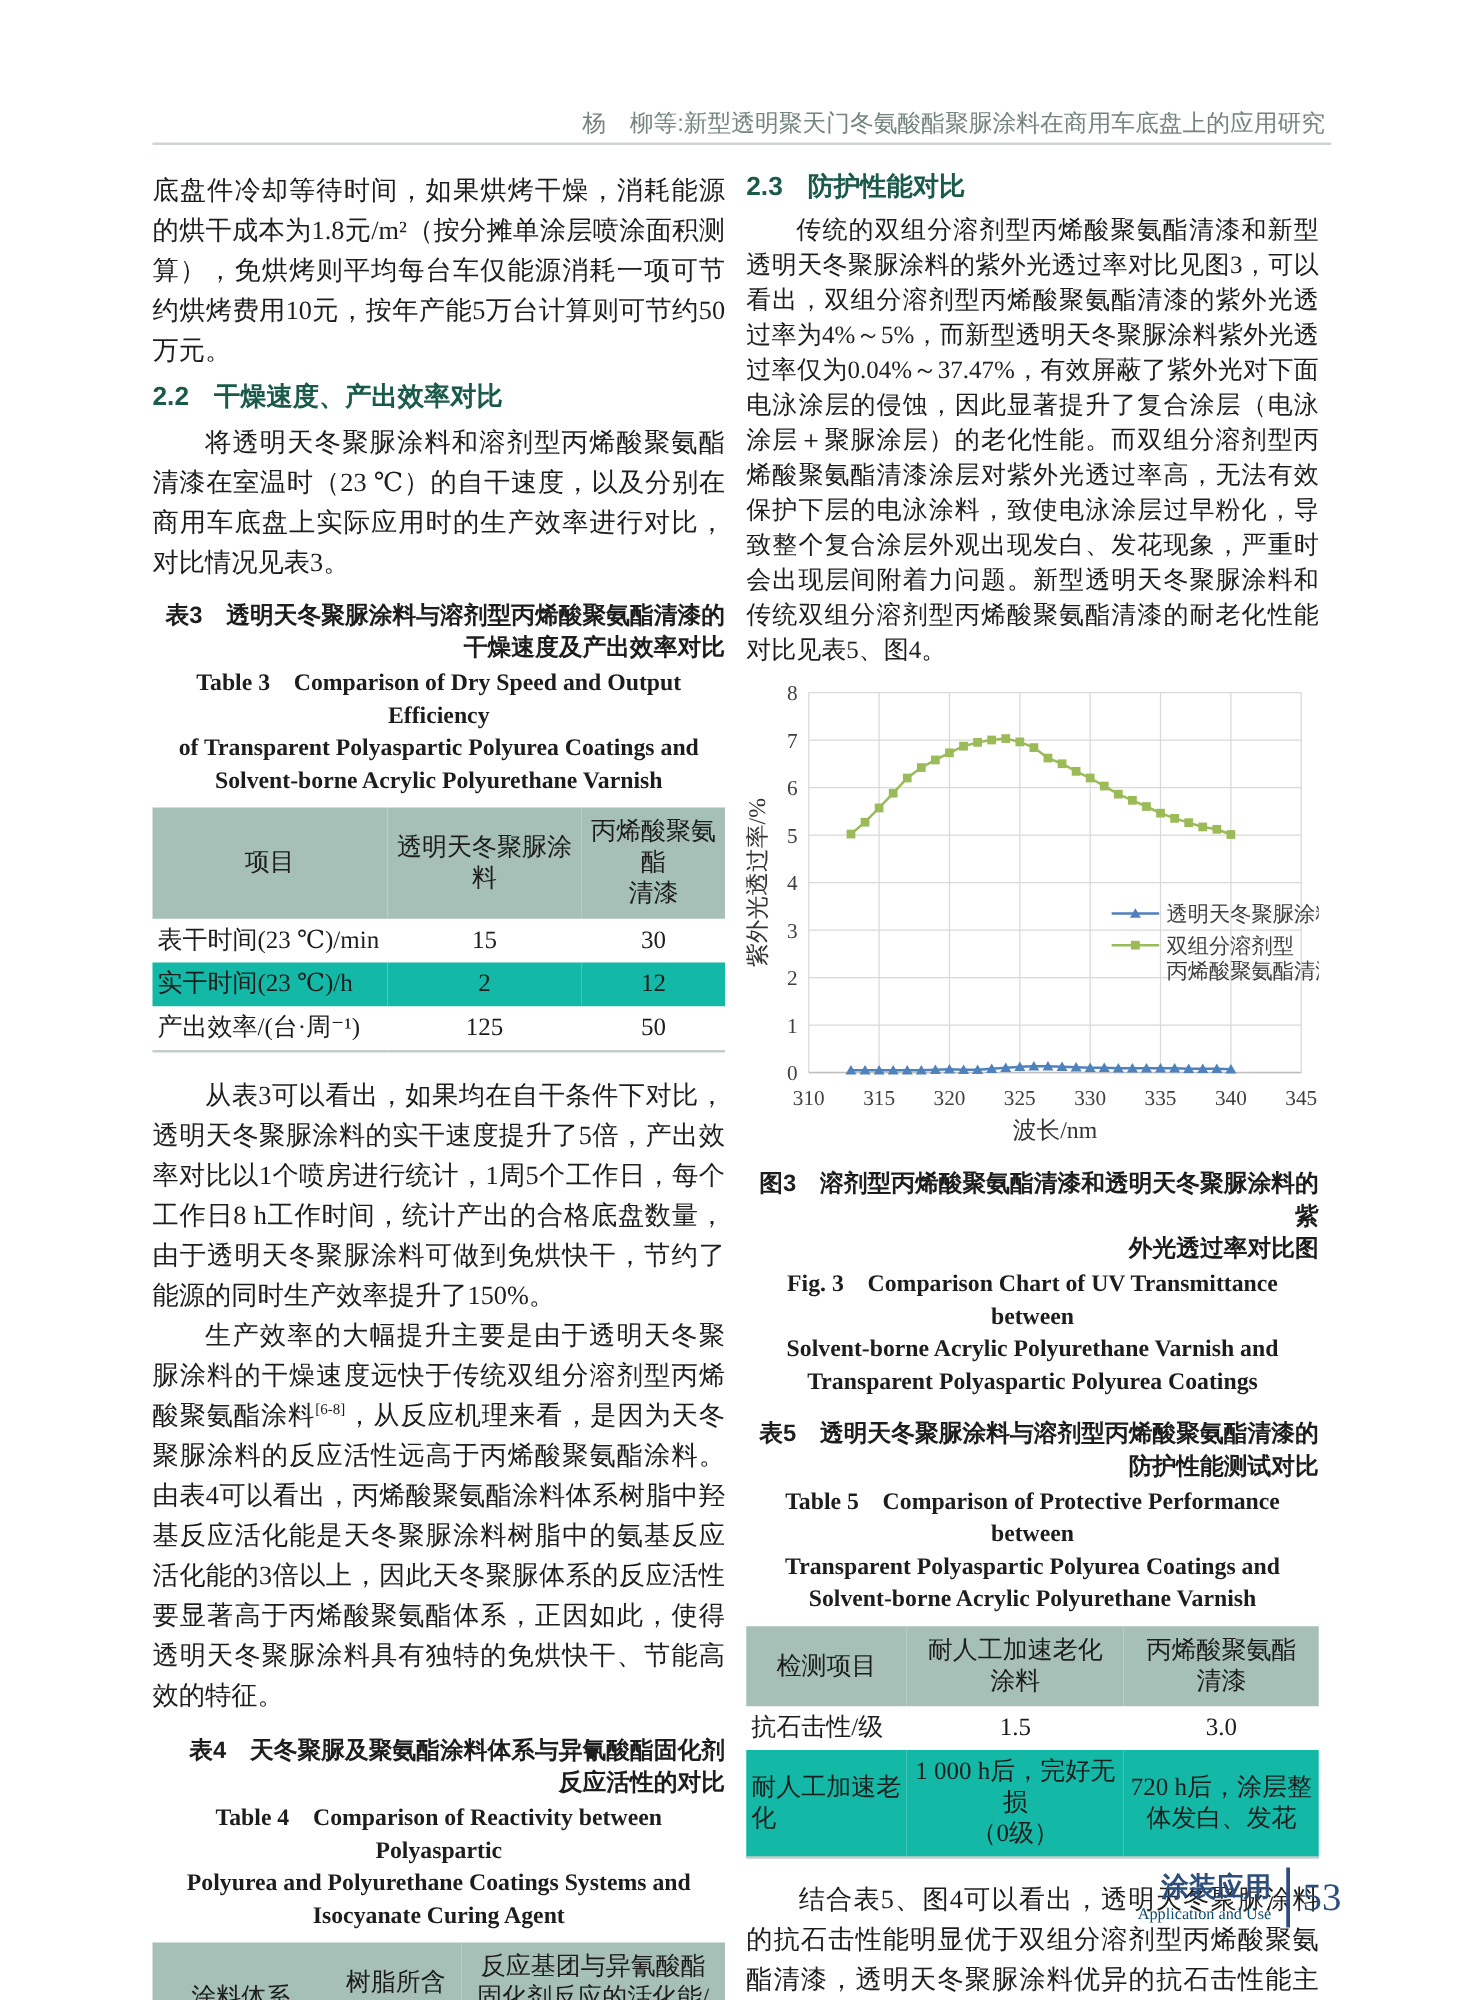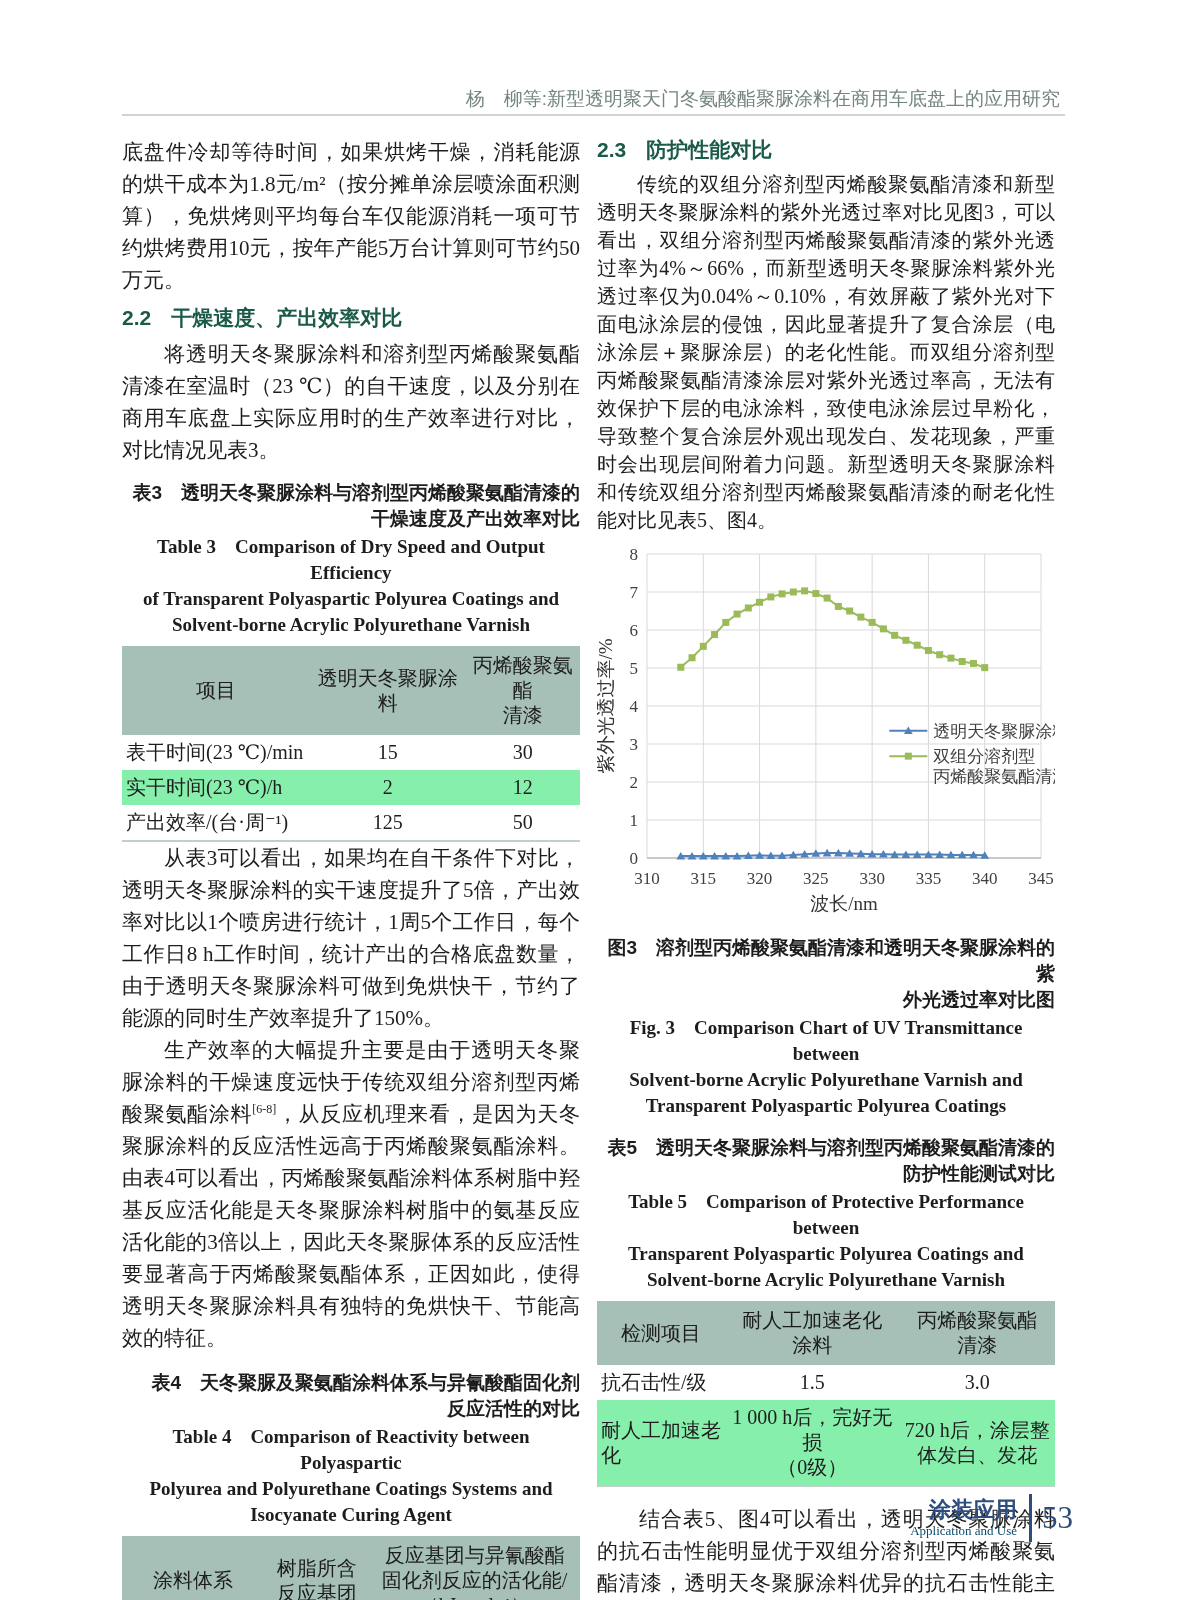--- a/index.html
+++ b/index.html
@@ -19,21 +19,21 @@
         font-size:21px;font-weight:bold;color:#1a5a49;line-height:28px;text-align:left;}
   h3.sec .secnum{margin-right:20px;}
   .cap-zh{margin:14px 0 0 0;font-family:"Liberation Sans","DejaVu Sans",sans-serif;font-weight:bold;
         font-size:19px;line-height:26px;text-align:right;white-space:pre-line;}
   .cap-en{margin:2px 0 0 0;font-weight:bold;font-size:19px;line-height:26px;text-align:center;white-space:pre-line;}
   table.data{width:100%;border-collapse:collapse;margin-top:8px;font-size:20px;line-height:25px;
         border-bottom:2px solid #c2cec9;}
   table.data th{background:#a6c0b7;font-weight:normal;padding:7px 4px;text-align:center;white-space:pre-line;}
   table.data td{padding:5px 4px;text-align:center;white-space:pre-line;}
   table.data td.rowhead{text-align:left;}
-  table.data tr.shade td{background:#86efac;}
+  table.data tr.shade td{background:#14b8a6;}
   .chart{margin-top:6px;}
   .footer{position:absolute;top:1494px;right:114px;display:flex;align-items:center;}
   .f-txt{text-align:right;}
   .f-zh{font-family:"Liberation Sans","DejaVu Sans",sans-serif;font-weight:bold;font-size:22px;
         color:#2d4d7d;line-height:26px;}
   .f-en{font-size:13px;color:#0c4a6e;line-height:16px;}
   .f-bar{width:3px;height:48px;background:#2d4d7d;margin:0 10px 0 12px;}
   .f-num{font-size:31px;color:#2d4d7d;}
 </style>
 </head>
@@ -83,21 +83,21 @@
         <td>12</td>
       </tr>
       <tr>
         <td class="rowhead">产出效率/(台·周⁻¹)</td>
         <td>125</td>
         <td>50</td>
       </tr>
     </tbody>
       </table>
 
-    <p class="body" style="">从表3可以看出，如果均在自干条件下对比，透明天冬聚脲涂料的实干速度提升了5倍，产出效率对比以1个喷房进行统计，1周5个工作日，每个工作日8 h工作时间，统计产出的合格底盘数量，由于透明天冬聚脲涂料可做到免烘快干，节约了能源的同时生产效率提升了150%。</p>
+    <p class="body" style="margin-top:18px">从表3可以看出，如果均在自干条件下对比，透明天冬聚脲涂料的实干速度提升了5倍，产出效率对比以1个喷房进行统计，1周5个工作日，每个工作日8 h工作时间，统计产出的合格底盘数量，由于透明天冬聚脲涂料可做到免烘快干，节约了能源的同时生产效率提升了150%。</p>
 
     <p class="body"><span>生产效率的大幅提升主要是由于透明天冬聚脲涂料的干燥速度远快于传统双组分溶剂型丙烯酸聚氨酯涂料</span><sup class="ref">[6-8]</sup><span>，从反应机理来看，是因为天冬聚脲涂料的反应活性远高于丙烯酸聚氨酯涂料。由表4可以看出，丙烯酸聚氨酯涂料体系树脂中羟基反应活化能是天冬聚脲涂料树脂中的氨基反应活化能的3倍以上，因此天冬聚脲体系的反应活性要显著高于丙烯酸聚氨酯体系，正因如此，使得透明天冬聚脲涂料具有独特的免烘快干、节能高效的特征。</span></p>
 
     <div class="cap-zh" style="margin-top:16px">表4　天冬聚脲及聚氨酯涂料体系与异氰酸酯固化剂
 反应活性的对比</div>
     <div class="cap-en">Table 4　Comparison of Reactivity between Polyaspartic
 Polyurea and Polyurethane Coatings Systems and
 Isocyanate Curing Agent</div>
 
     <table class="data">
@@ -118,21 +118,21 @@
 
     </tbody>
       </table>
   </div>
 
   <div class="col col-right">
     <h3 class="sec" style="margin-top:0">
       <span class="secnum">2.3</span><span>防护性能对比</span>
     </h3>
 
-    <p class="body tight">传统的双组分溶剂型丙烯酸聚氨酯清漆和新型透明天冬聚脲涂料的紫外光透过率对比见图3，可以看出，双组分溶剂型丙烯酸聚氨酯清漆的紫外光透过率为4%～66%，而新型透明天冬聚脲涂料紫外光透过率仅为0.04%～0.10%，有效屏蔽了紫外光对下面电泳涂层的侵蚀，因此显著提升了复合涂层（电泳涂层＋聚脲涂层）的老化性能。而双组分溶剂型丙烯酸聚氨酯清漆涂层对紫外光透过率高，无法有效保护下层的电泳涂料，致使电泳涂层过早粉化，导致整个复合涂层外观出现发白、发花现象，严重时会出现层间附着力问题。新型透明天冬聚脲涂料和传统双组分溶剂型丙烯酸聚氨酯清漆的耐老化性能对比见表5、图4。</p>
+    <p class="body tight">传统的双组分溶剂型丙烯酸聚氨酯清漆和新型透明天冬聚脲涂料的紫外光透过率对比见图3，可以看出，双组分溶剂型丙烯酸聚氨酯清漆的紫外光透过率为4%～5%，而新型透明天冬聚脲涂料紫外光透过率仅为0.04%～37.47%，有效屏蔽了紫外光对下面电泳涂层的侵蚀，因此显著提升了复合涂层（电泳涂层＋聚脲涂层）的老化性能。而双组分溶剂型丙烯酸聚氨酯清漆涂层对紫外光透过率高，无法有效保护下层的电泳涂料，致使电泳涂层过早粉化，导致整个复合涂层外观出现发白、发花现象，严重时会出现层间附着力问题。新型透明天冬聚脲涂料和传统双组分溶剂型丙烯酸聚氨酯清漆的耐老化性能对比见表5、图4。</p>
 
     <div class="chart">
       <svg id="uv-chart" width="458" height="382" viewBox="0 0 458 382" xmlns="http://www.w3.org/2000/svg">
           <line x1="50" y1="14" x2="50" y2="318" stroke="#d9d9d9" stroke-width="1"></line>
           <line x1="106.28571428571428" y1="14" x2="106.28571428571428" y2="318" stroke="#d9d9d9" stroke-width="1"></line>
           <line x1="162.57142857142856" y1="14" x2="162.57142857142856" y2="318" stroke="#d9d9d9" stroke-width="1"></line>
           <line x1="218.85714285714286" y1="14" x2="218.85714285714286" y2="318" stroke="#d9d9d9" stroke-width="1"></line>
           <line x1="275.1428571428571" y1="14" x2="275.1428571428571" y2="318" stroke="#d9d9d9" stroke-width="1"></line>
           <line x1="331.42857142857144" y1="14" x2="331.42857142857144" y2="318" stroke="#d9d9d9" stroke-width="1"></line>
           <line x1="387.7142857142857" y1="14" x2="387.7142857142857" y2="318" stroke="#d9d9d9" stroke-width="1"></line>

